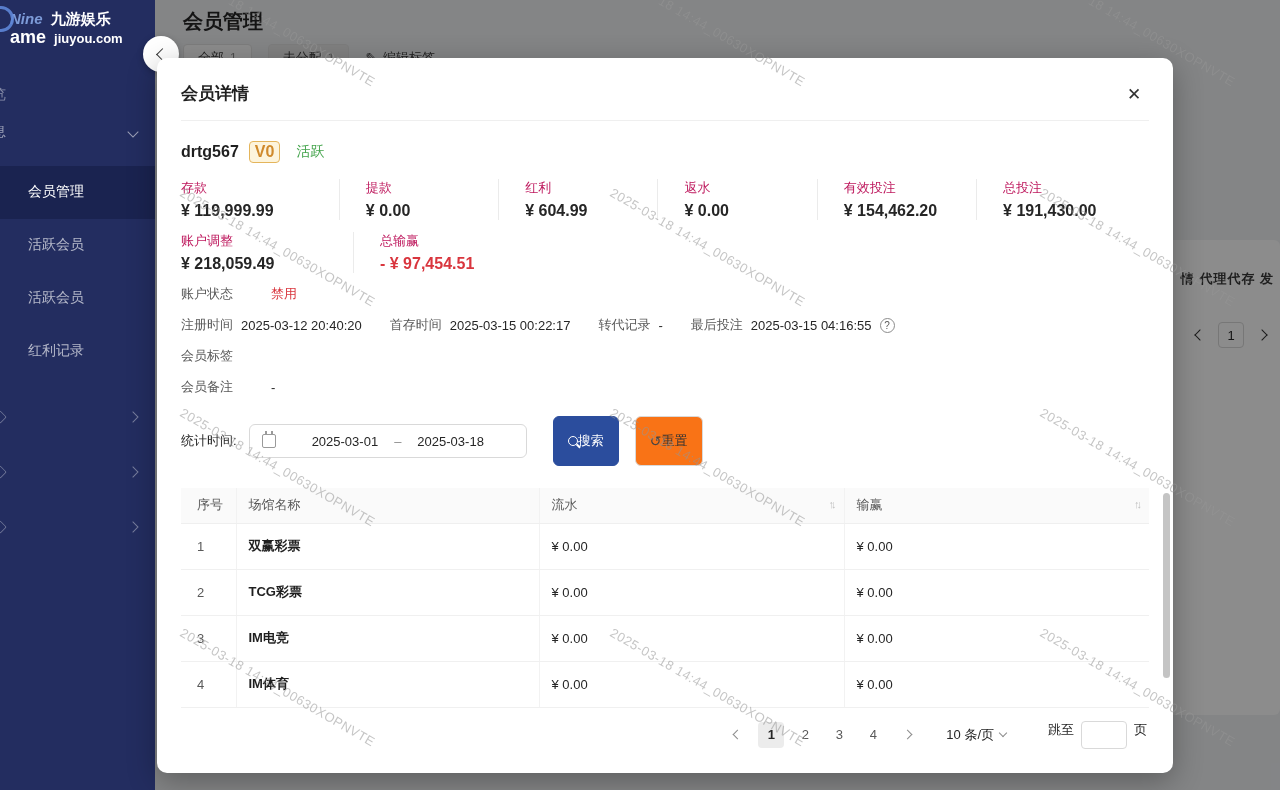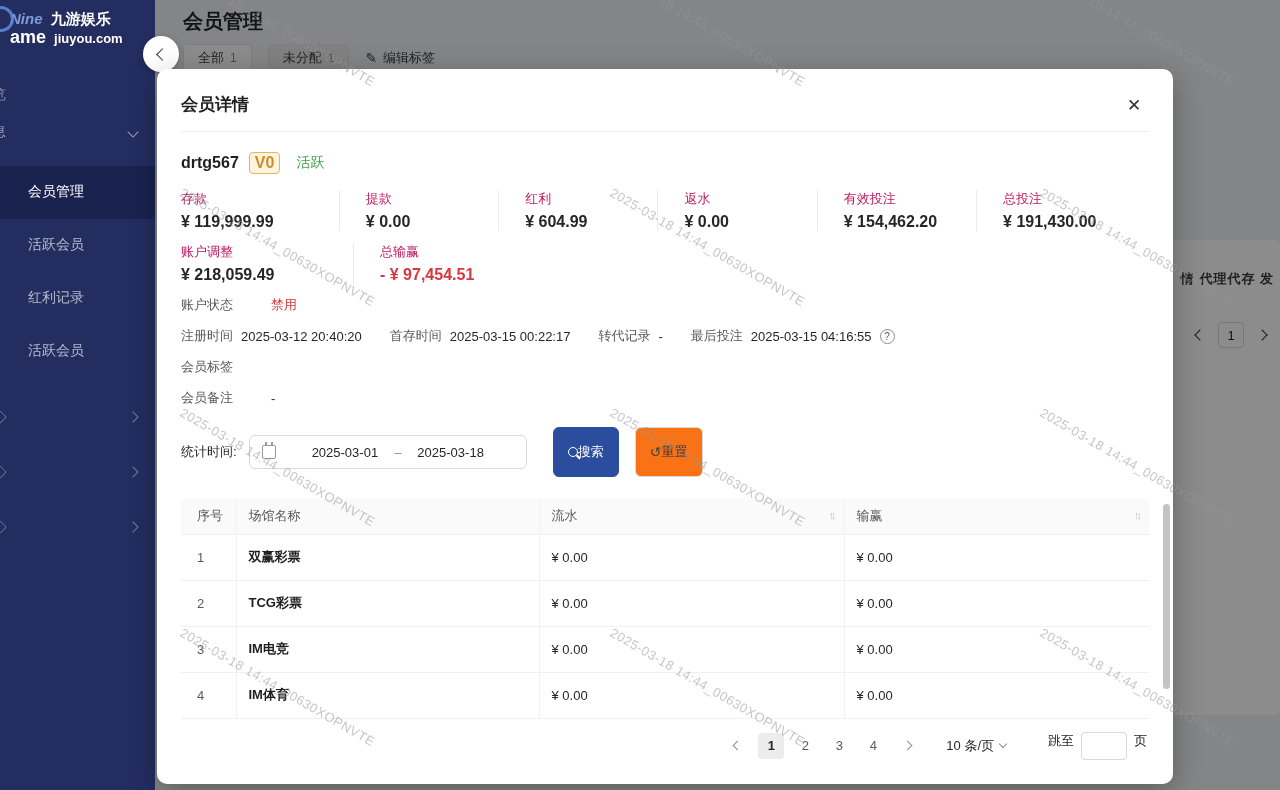--- a/index.html
+++ b/index.html
@@ -55,21 +55,21 @@
   .collapsed-group { position:relative; height:55px; display:flex; align-items:center; }
   .collapsed-group .frag { width:10px; height:10px; border:1.5px solid rgba(255,255,255,.35);
     border-left:none; border-radius:2px; margin-left:-5px; transform:rotate(45deg); }
   .collapsed-group .chev { position:absolute; right:18px; opacity:.7; }
   .collapse-btn { position:absolute; left:143px; top:36px; width:36px; height:36px; background:#fff;
     border-radius:50%; z-index:12; box-shadow:0 2px 6px rgba(0,0,0,.25); display:flex; align-items:center;
     justify-content:center; cursor:pointer; }
   .collapse-btn .chev { width:9px; height:9px; margin-left:3px; }
 
   
-  .modal { position:absolute; left:157px; top:69px; width:1016px; height:715px; background:#fff;
+  .modal { position:absolute; left:157px; top:58px; width:1016px; height:715px; background:#fff;
     border-radius:10px; z-index:20; box-shadow:0 8px 30px rgba(0,0,0,.3); overflow:hidden; }
   .m-header { margin:0 24px; padding:24px 0 15px; border-bottom:1px solid #efefef; position:relative; }
   .m-title { font-size:17px; font-weight:700; color:#1f1f1f; }
   .m-close { position:absolute; right:4px; top:26px; width:22px; height:22px; cursor:pointer;
     color:#333; font-size:17px; line-height:22px; text-align:center; }
   .m-close::before { content:"✕"; }
   .m-body { padding:20px 24px 0; }
 
   .member-row { display:flex; align-items:center; gap:10px; margin-bottom:16px; }
   .member-name { font-size:16px; font-weight:700; color:#1f1f1f; }
@@ -204,24 +204,24 @@
   </div>
 
   <div class="menu">
     <div class="menu-item active">
       <span>会员管理</span>
       </div>
     <div class="menu-item">
       <span>活跃会员</span>
       </div>
     <div class="menu-item">
+      <span>活跃会员</span>
+      </div>
+    <div class="menu-item">
       <span>红利记录</span>
-      </div>
-    <div class="menu-item">
-      <span>活跃会员</span>
       </div>
   </div>
 
   <div style="margin-top:12px;">
     <div class="collapsed-group">
       <span class="frag"></span>
       <span class="chev right"></span>
     </div>
     <div class="collapsed-group">
       <span class="frag"></span>

